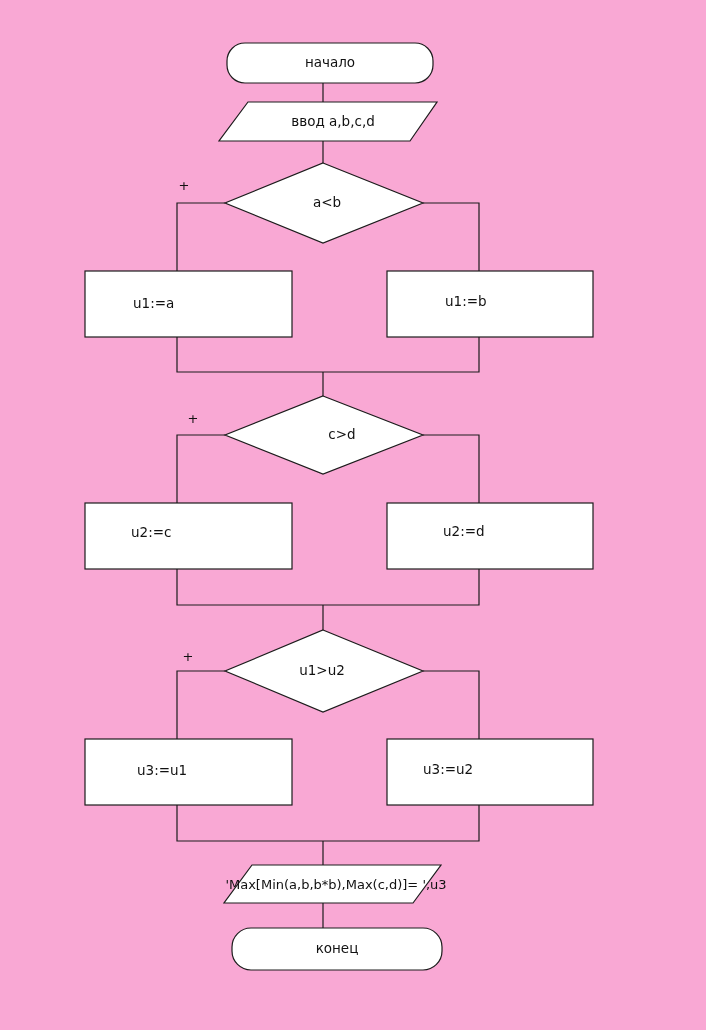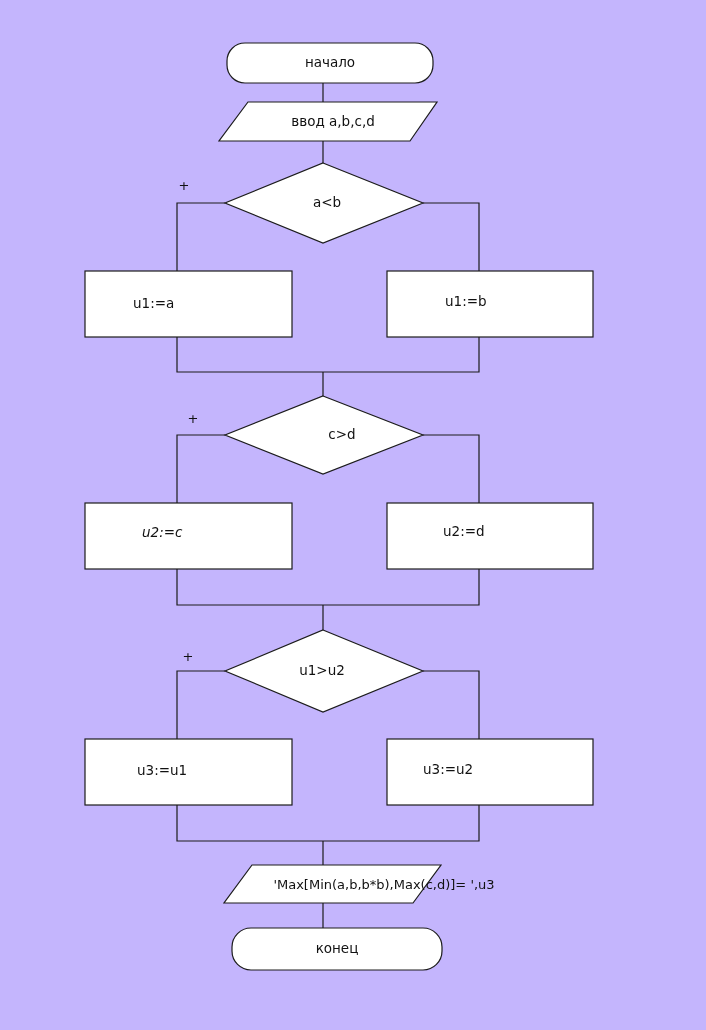--- a/index.html
+++ b/index.html
@@ -4,21 +4,21 @@
 <style>
   html, body {
     margin: 0;
     padding: 0;
     background: #ffffff;
   }
   #canvas {
     position: relative;
     width: 706px;
     height: 1030px;
-    background: #c4b5fd;
+    background: #f9a8d4;
     overflow: hidden;
     font-family: "DejaVu Sans", "Liberation Sans", sans-serif;
   }
   #geometry {
     position: absolute;
     left: 0;
     top: 0;
   }
   .shape {
     fill: #ffffff;
@@ -41,21 +41,20 @@
     transform: translate(-50%, -50%);
   }
   .leftbound {
     transform: translateY(-50%);
   }
   .branch-mark {
     font-size: 13px;
   }
   .io-text {
     font-size: 13px;
-    margin-left: 48px;
   }
 </style>
 </head>
 <body>
 
 <div id="canvas">
 
   <svg id="geometry" width="706" height="1030" viewBox="0 0 706 1030">
 
     <polyline class="edge" points="323,83 323,102"></polyline>
@@ -95,21 +94,21 @@
 
   <div class="label centered" style="left:327px; top:203px;text-align:center;">a&lt;b</div>
   <div class="label centered branch-mark" style="left:184px; top:185px;">+</div>
 
   <div class="label leftbound" style="left:133px; top:304px;">u1:=a</div>
   <div class="label leftbound" style="left:445px; top:302px;">u1:=b</div>
 
   <div class="label centered" style="left:327px; top:435px;margin-left:15px;">c&gt;d</div>
   <div class="label centered branch-mark" style="left:193px; top:418px;">+</div>
 
-  <div class="label leftbound" style="left:142px; top:533px;font-style:italic;">u2:=c</div>
+  <div class="label leftbound" style="left:131px; top:533px;">u2:=c</div>
   <div class="label leftbound" style="left:420px; top:532px;margin-left:23px;">u2:=d</div>
 
   <div class="label centered" style="left:322px; top:671px;">u1&gt;u2</div>
   <div class="label centered branch-mark" style="left:188px; top:656px;">+</div>
 
   <div class="label leftbound" style="left:137px; top:771px;">u3:=u1</div>
   <div class="label leftbound" style="left:423px; top:770px;">u3:=u2</div>
 
   <div class="label centered io-text" style="left:336px; top:884px;">'Max[Min(a,b,b*b),Max(c,d)]= ',u3</div>
 

